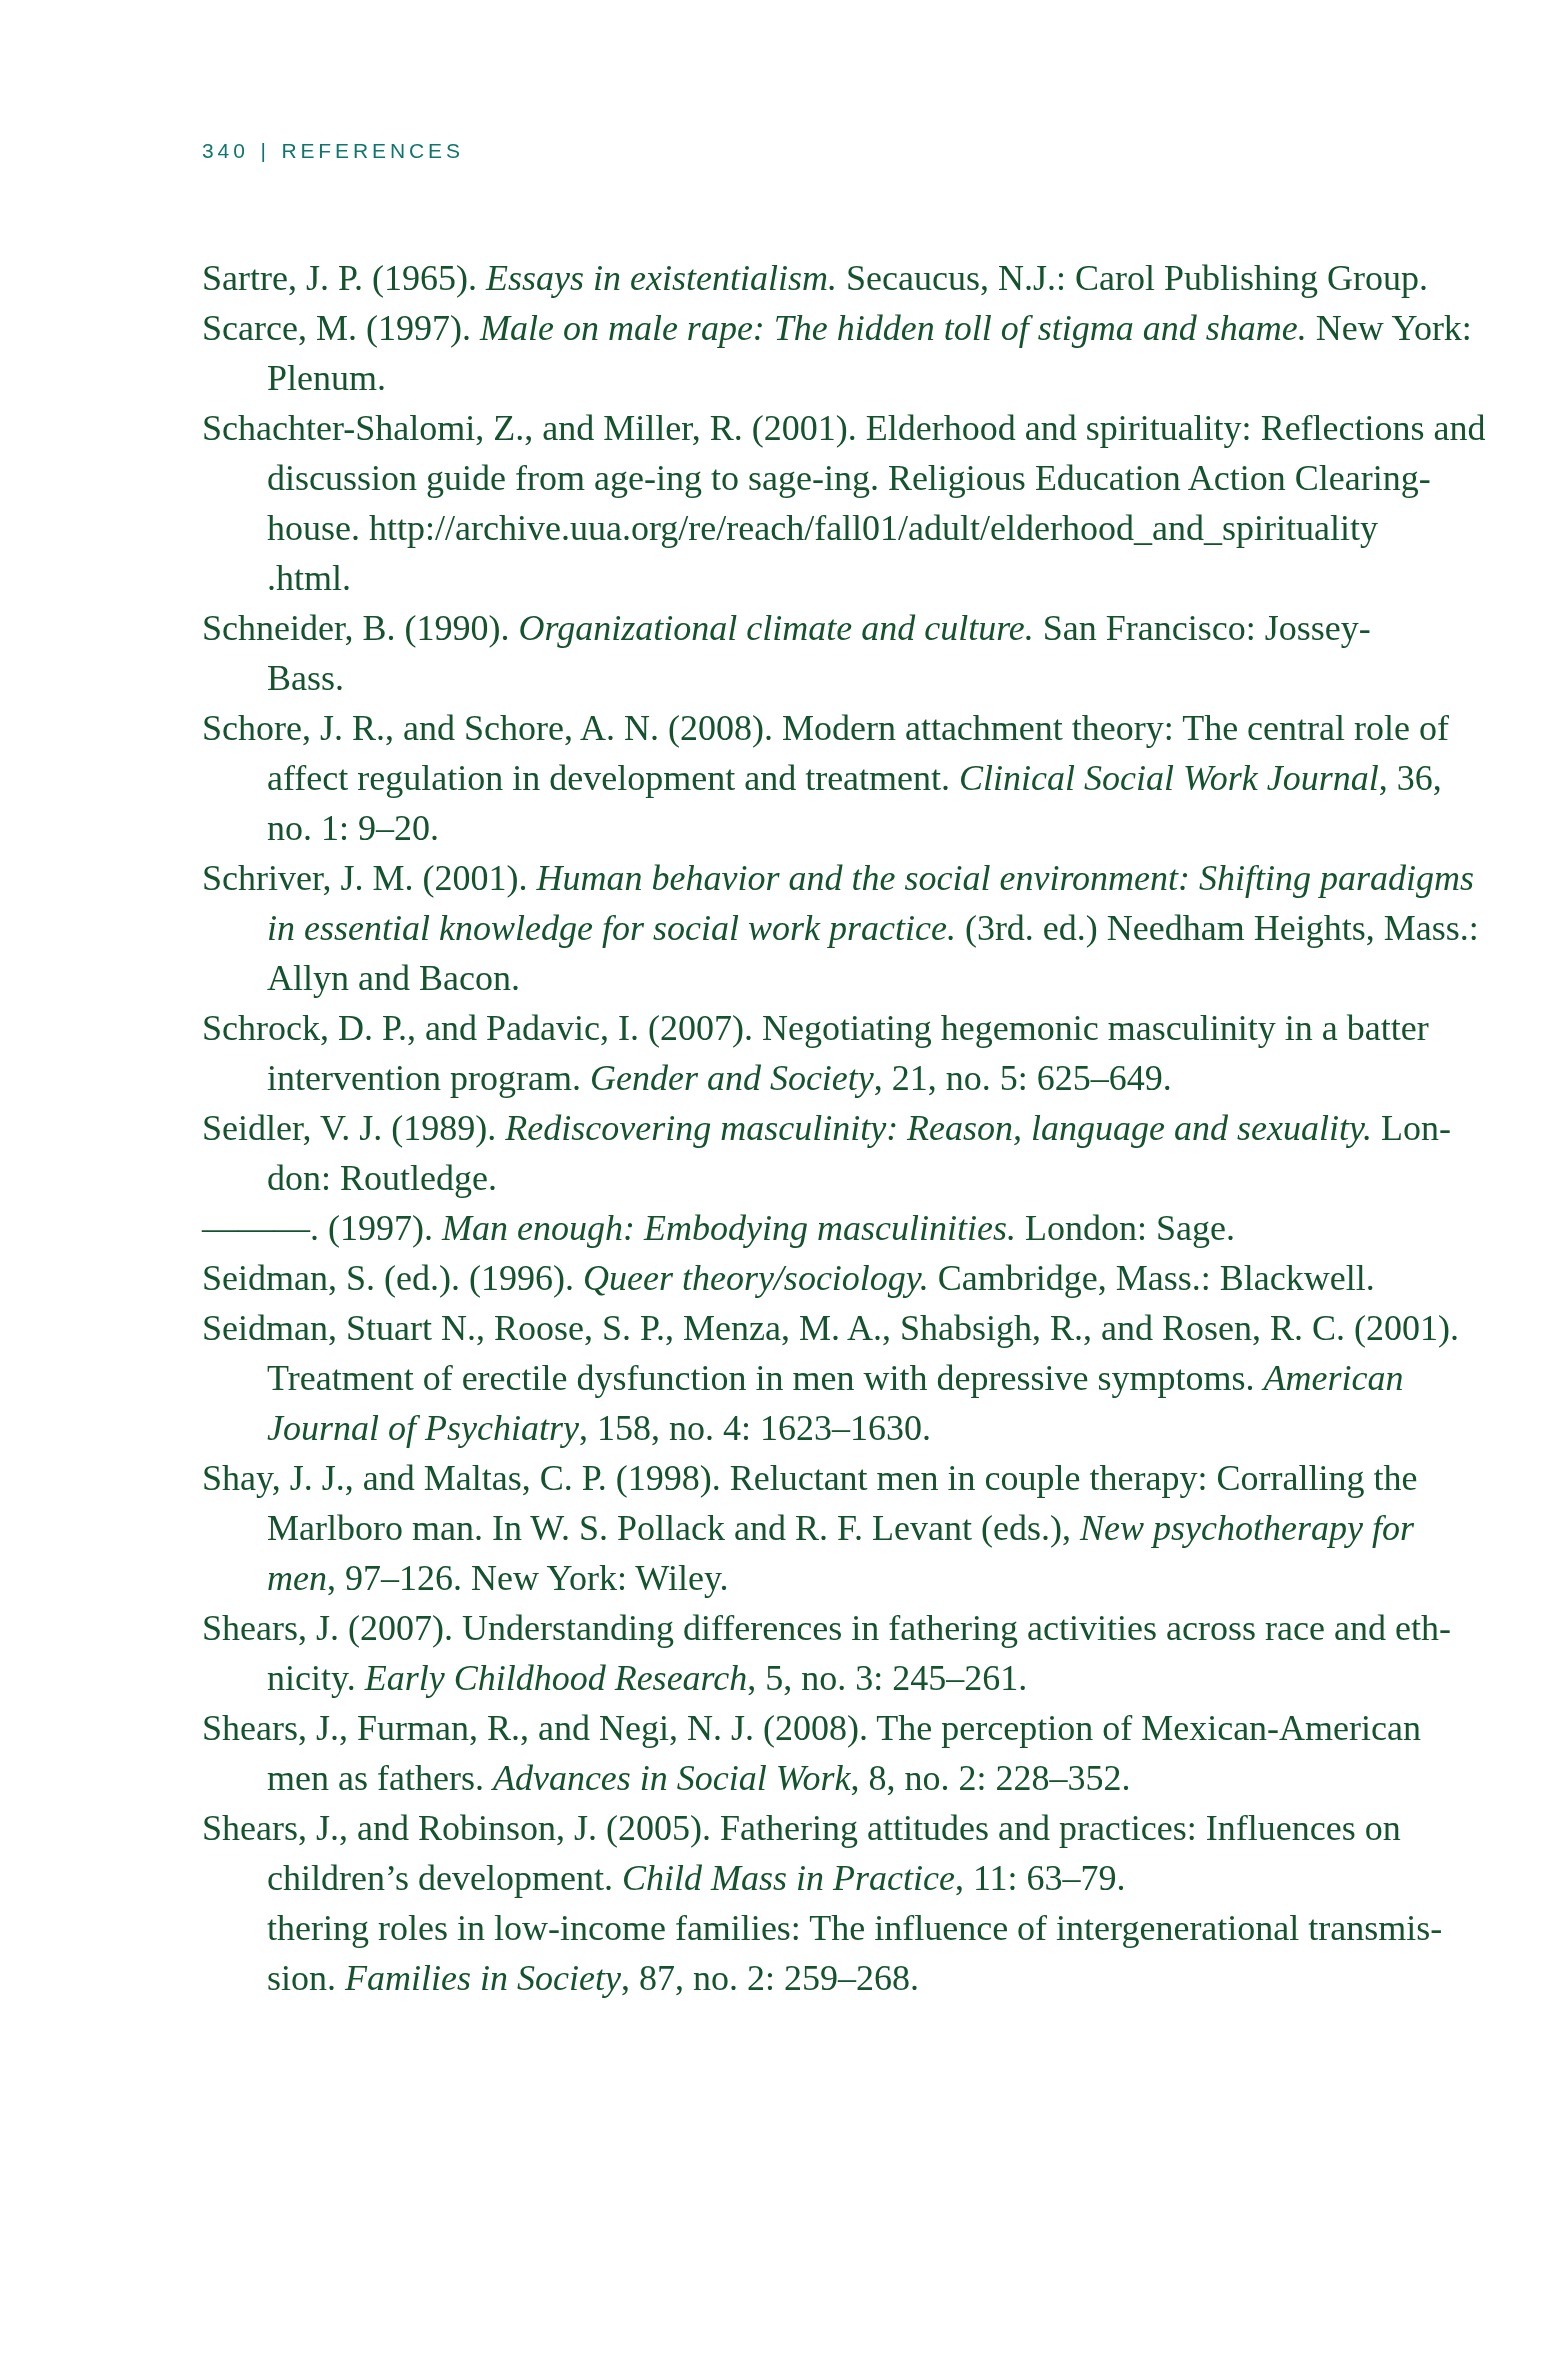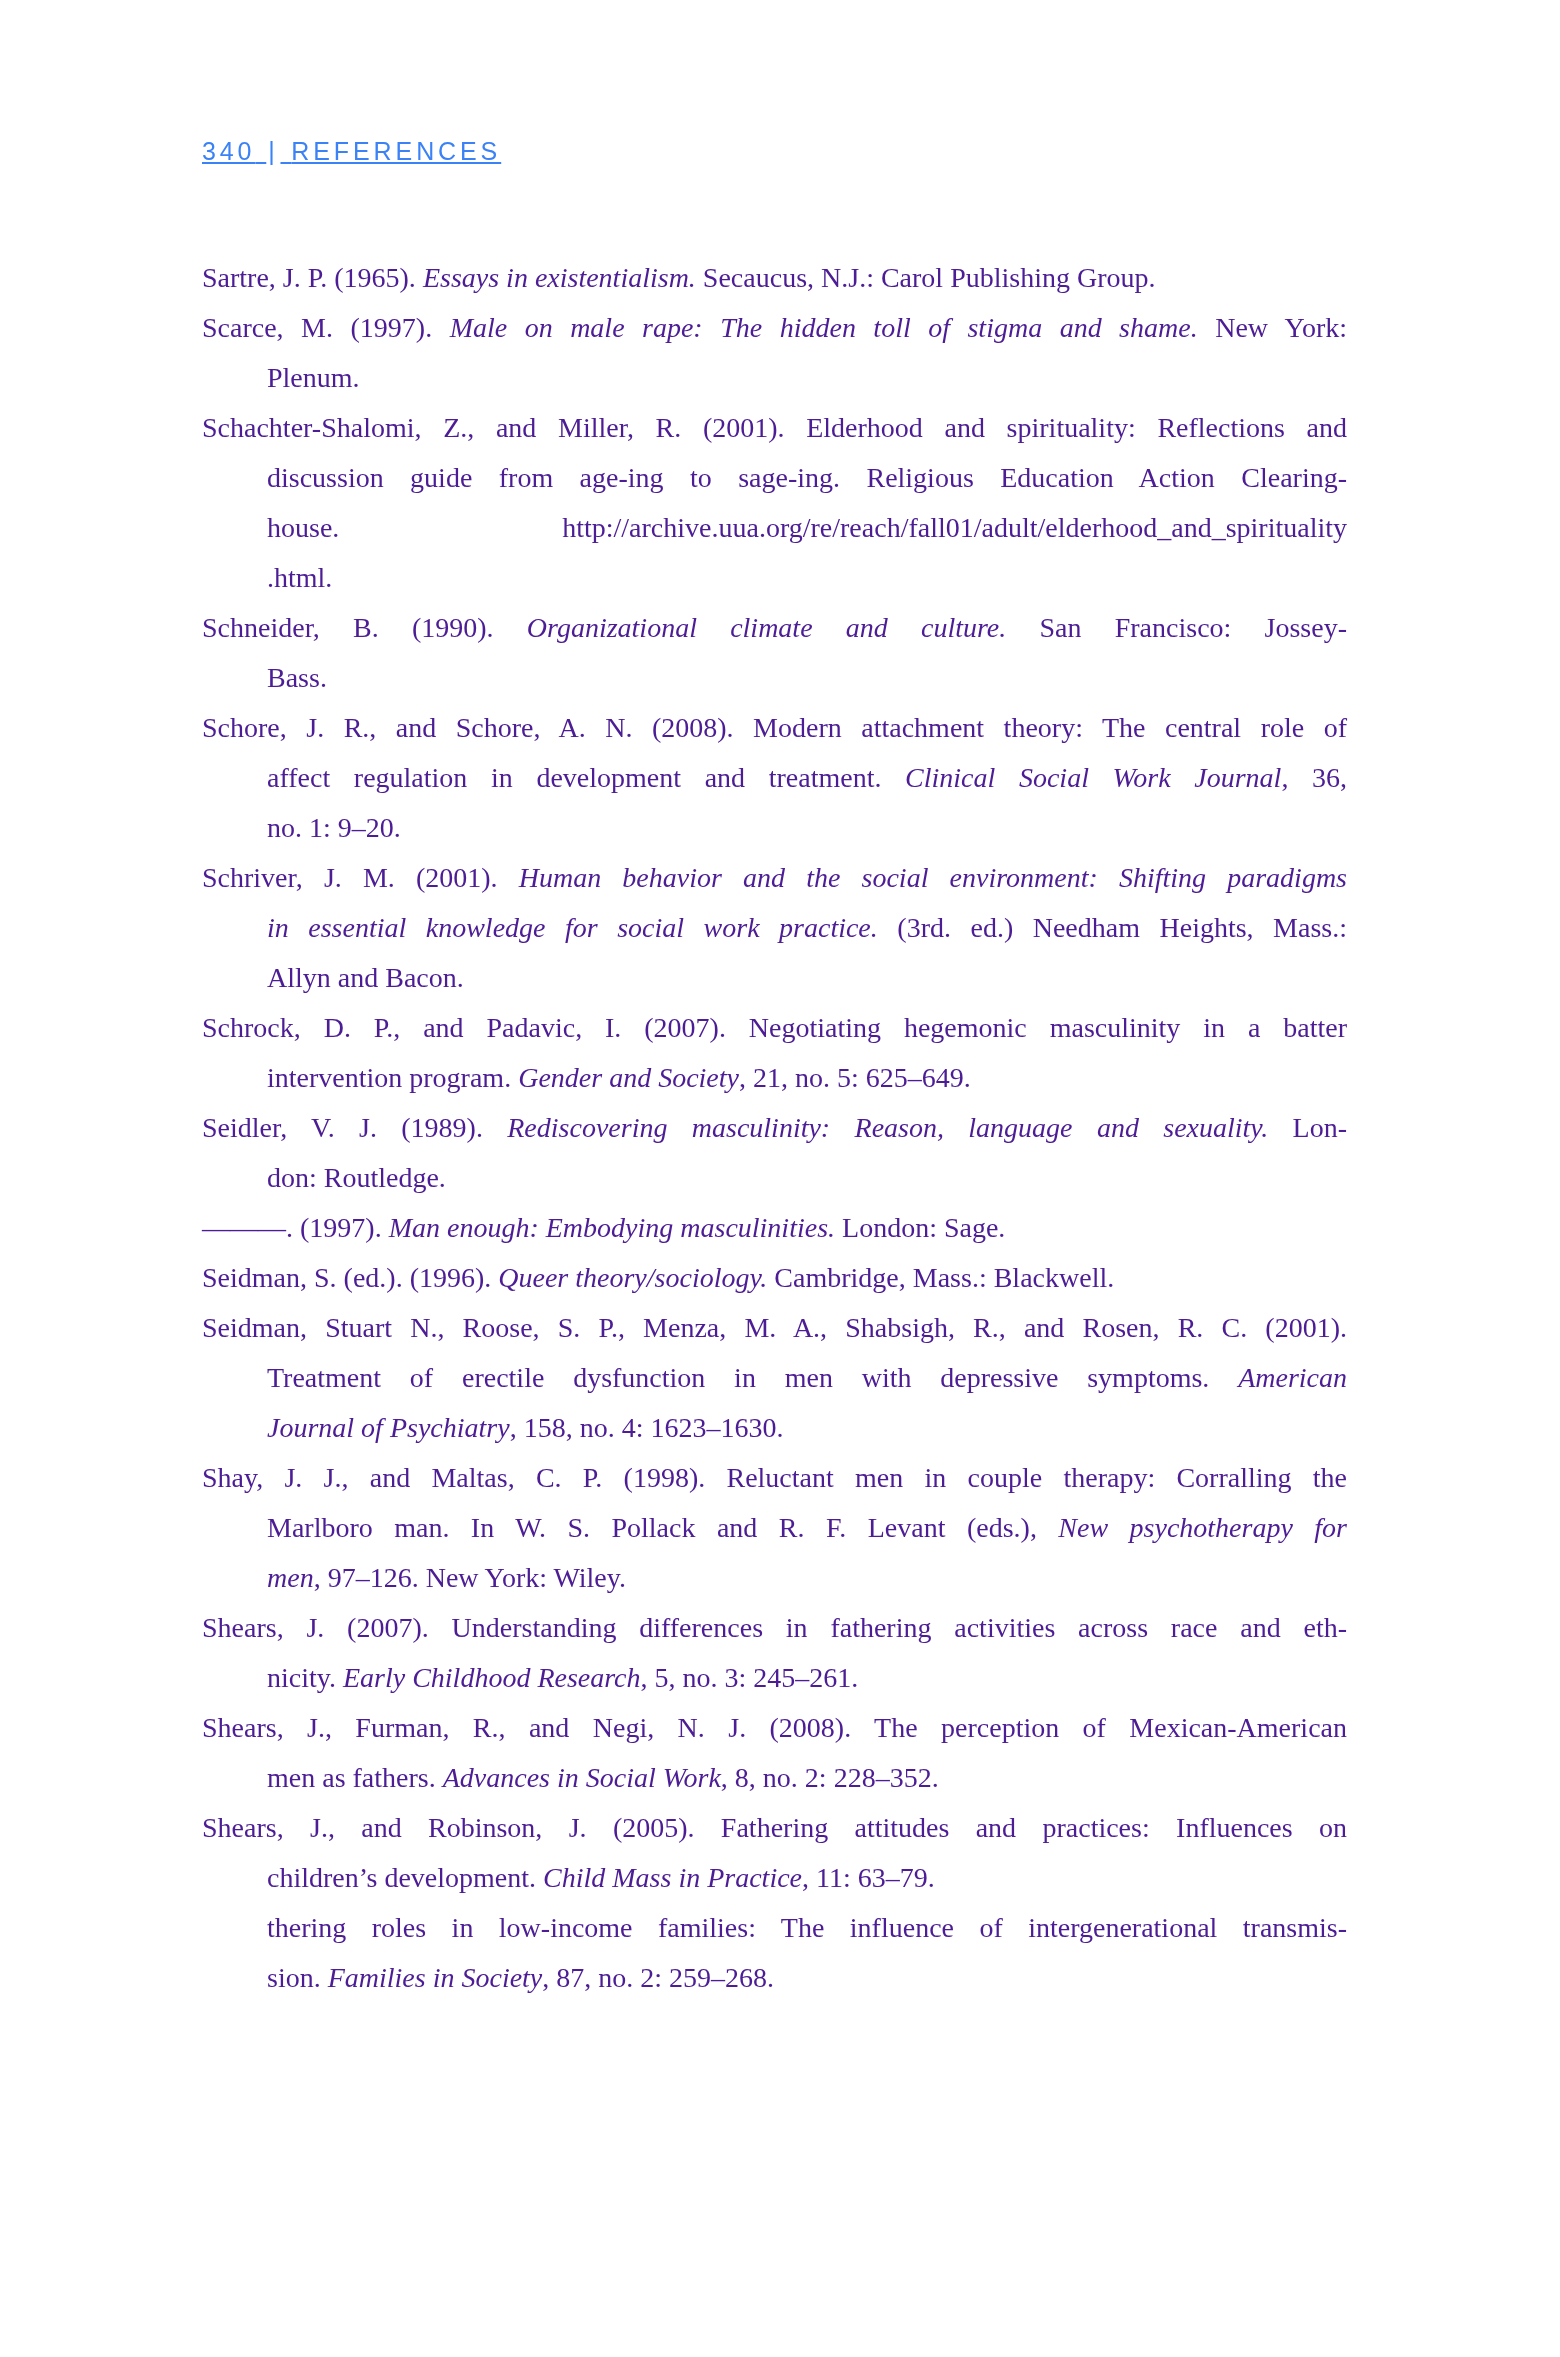--- a/index.html
+++ b/index.html
@@ -1,27 +1,27 @@
 <!DOCTYPE html>
 <html style="font-size:15px"><head>
 <meta charset="utf-8">
 <style>
   html, body { margin: 0; padding: 0; background: #ffffff; }
   body { width: 1561px; height: 2357px; position: relative; overflow: hidden; }
   .running-head {
     position: absolute; left: 202px; top: 137px;
     font-family: "Liberation Sans", sans-serif;
-    font-size: 25px; letter-spacing: 3.9px; color: #3b82f6;
-    line-height: 28px; white-space: nowrap; text-decoration: underline;
+    font-size: 21px; letter-spacing: 3.9px; color: #0f766e;
+    line-height: 28px; white-space: nowrap;
   }
   .running-head .sep { display: inline-block; margin: 0 1.9px; }
   .refs {
     position: absolute; left: 202px; top: 253px; width: 1145px;
     font-family: "Liberation Serif", serif;
-    font-size: 28px; color: #4c1d95;
+    font-size: 36px; color: #14532d;
   }
   .line {
     height: 50px; line-height: 50px; white-space: nowrap;
     text-align: justify; text-align-last: justify;
     overflow: visible;
   }
   .line.cont { padding-left: 65px; }
   .line.last { text-align-last: left; }
   .line i { font-style: italic; }
 </style>

